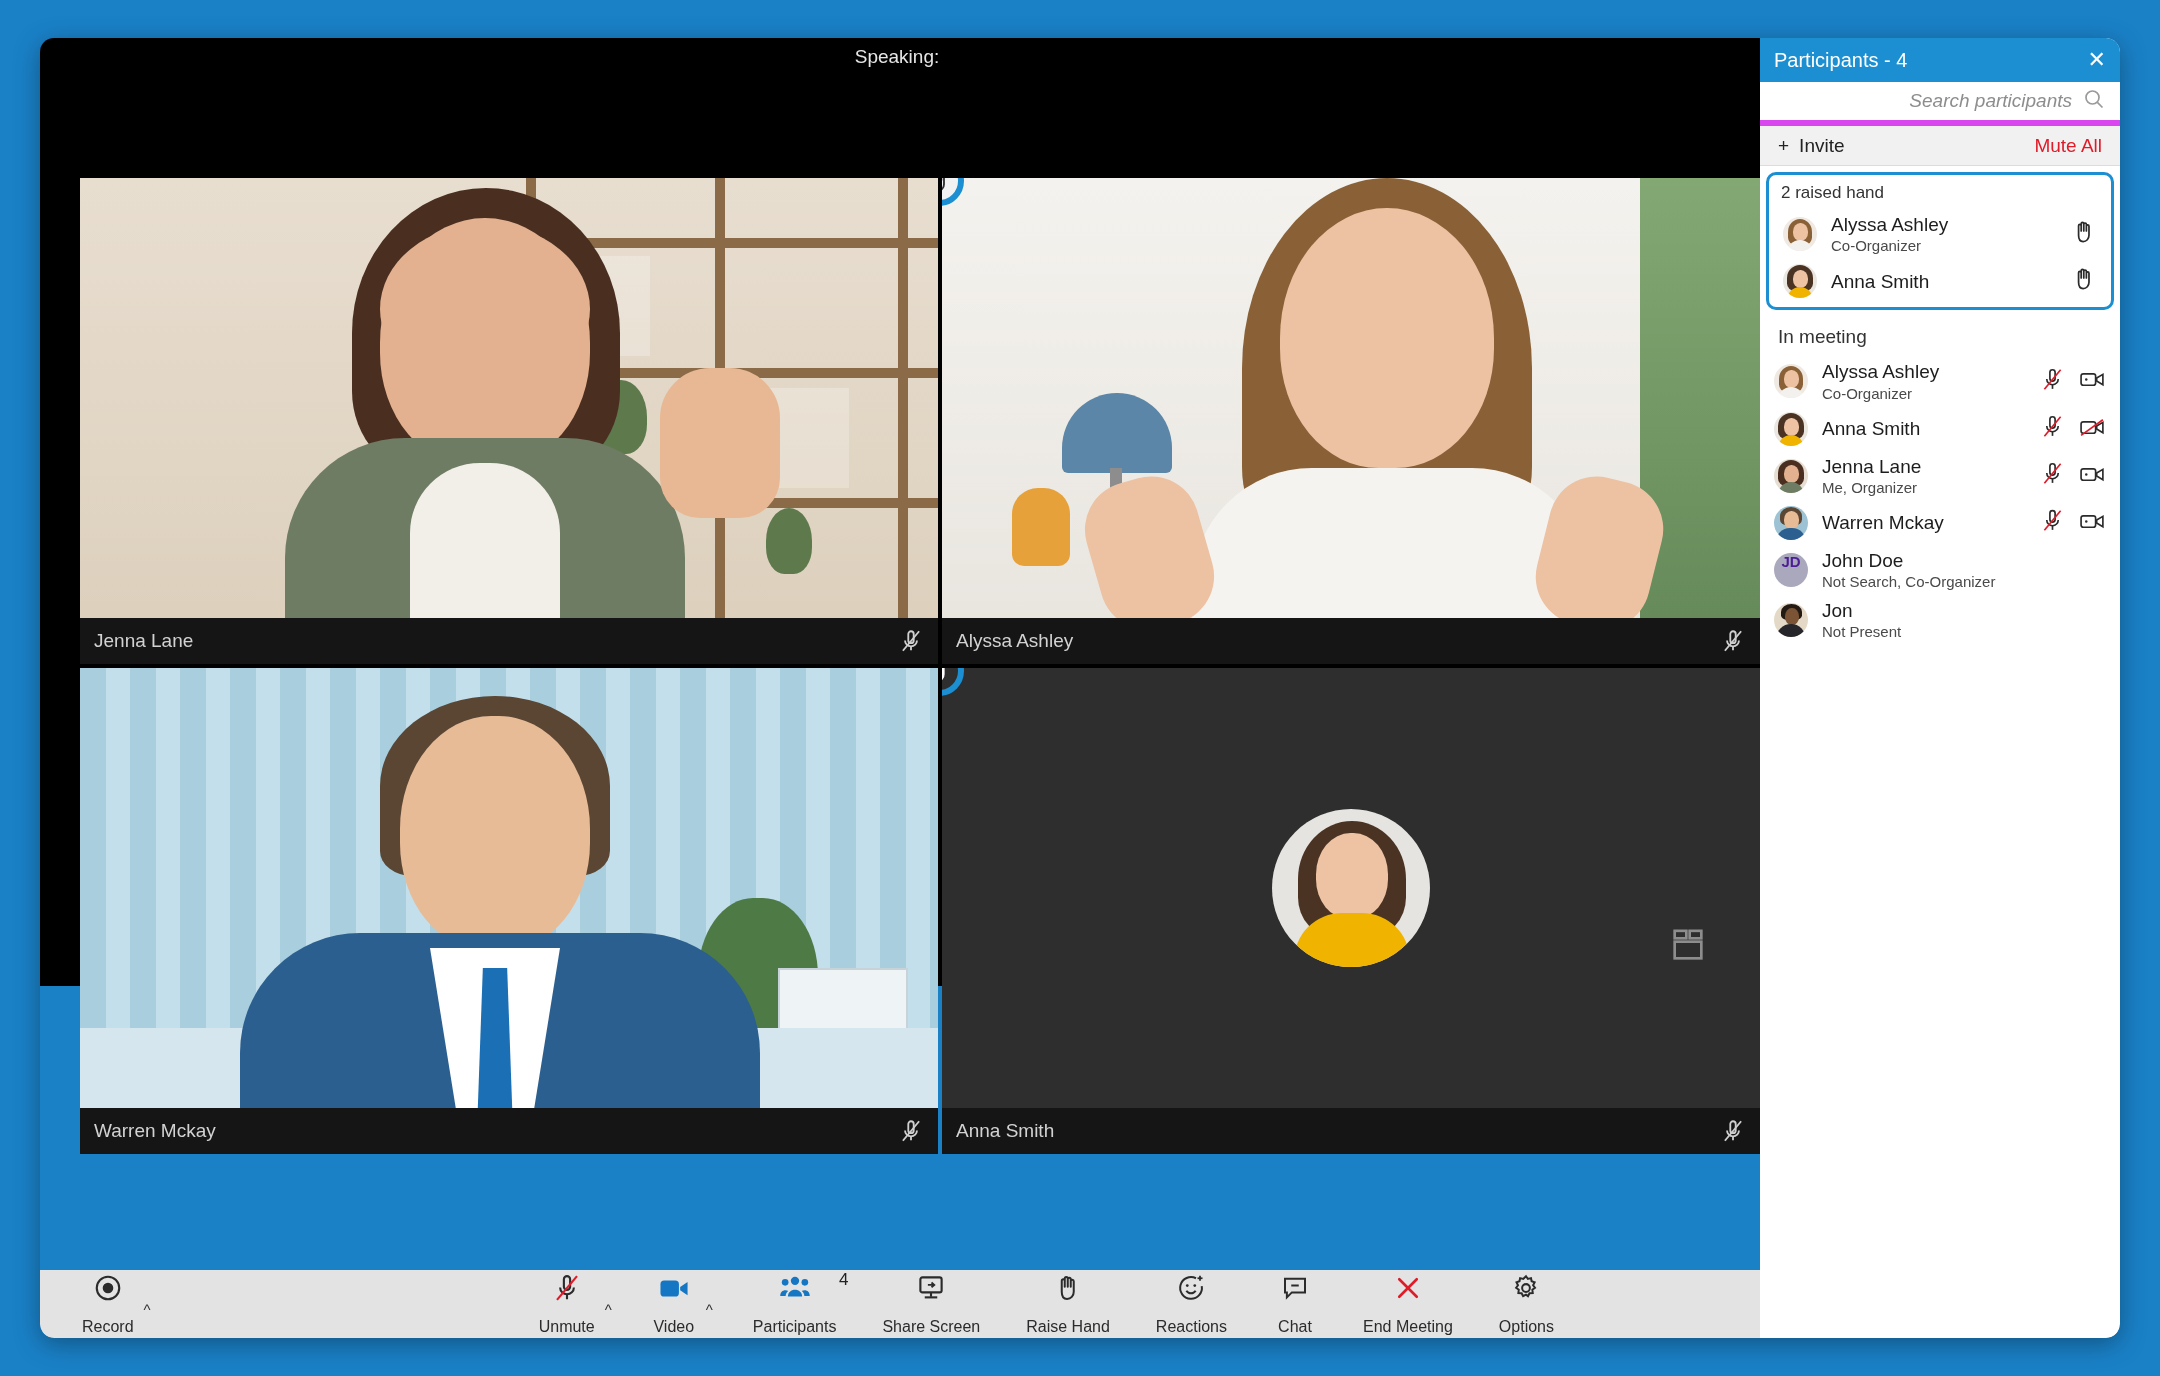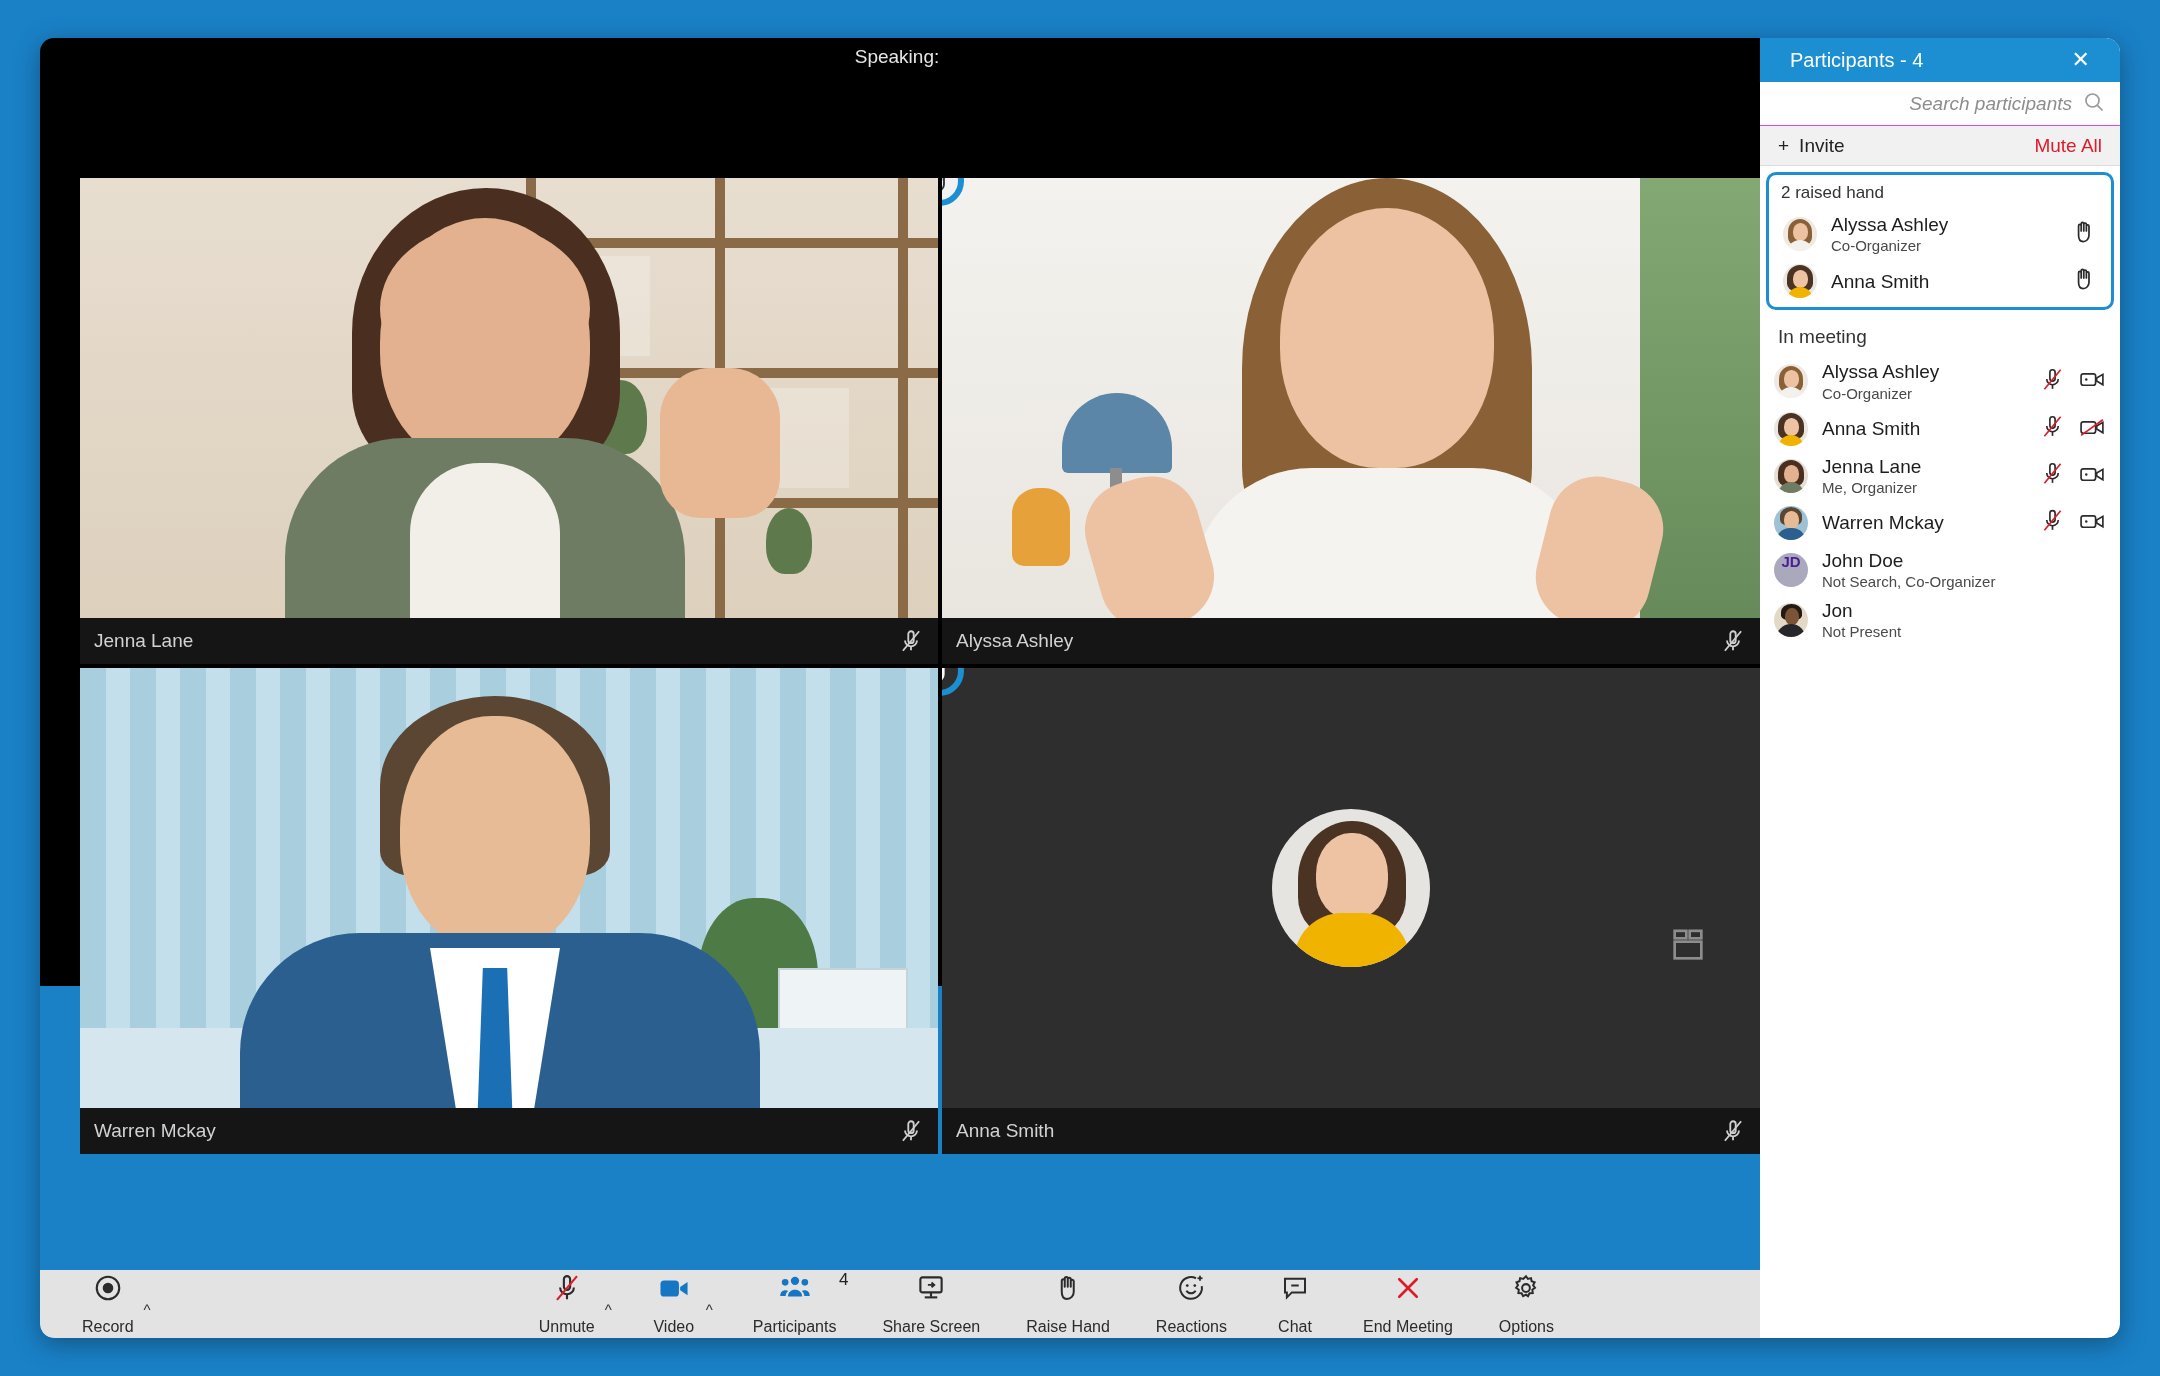--- a/index.html
+++ b/index.html
@@ -328,31 +328,31 @@
     border-bottom-right-radius: 14px;
     border-top-right-radius: 14px;
     overflow: hidden;
     display: flex; flex-direction: column;
   }
   .panel-header {
     height: 44px;
     background: #1b8fd1;
     color: #fff;
     display: flex; align-items: center;
-    padding: 0 30px;
+    padding: 0 14px;
     font-size: 20px;
   }
   .panel-header .ttl { flex: 1; }
   .panel-close { cursor: pointer; line-height: 1; font-size: 22px; }
 
   .search-row {
     height: 44px;
     display: flex; align-items: center;
     padding: 16px 14px;
-    border-bottom: 1px solid #d946ef;
+    border-bottom: 6px solid #d946ef;
     background: #fff;
   }
   .search-input {
     flex: 1; border: none; outline: none;
     text-align: right;
     font-size: 19px; font-style: italic;
     color: #8d8d8d;
     font-family: "Liberation Sans", sans-serif;
     background: transparent;
   }

